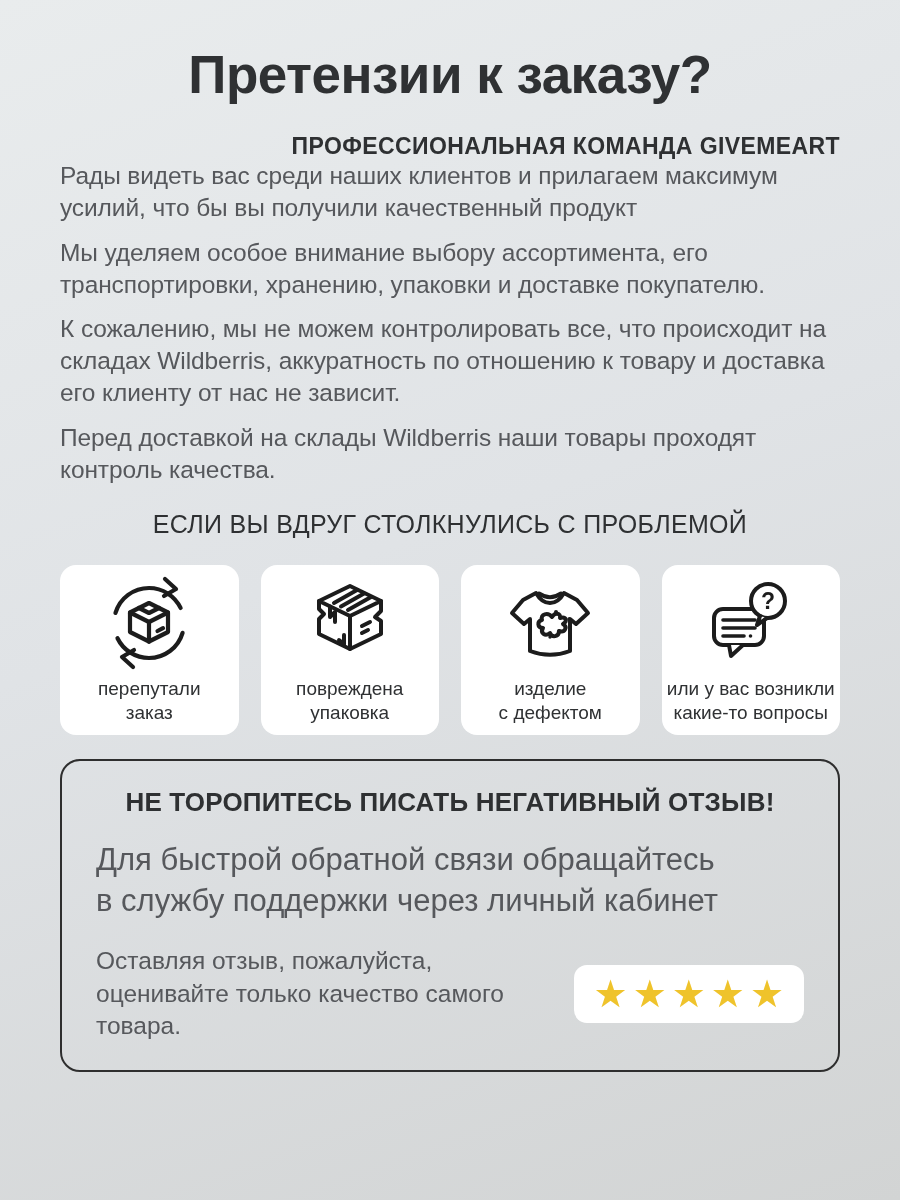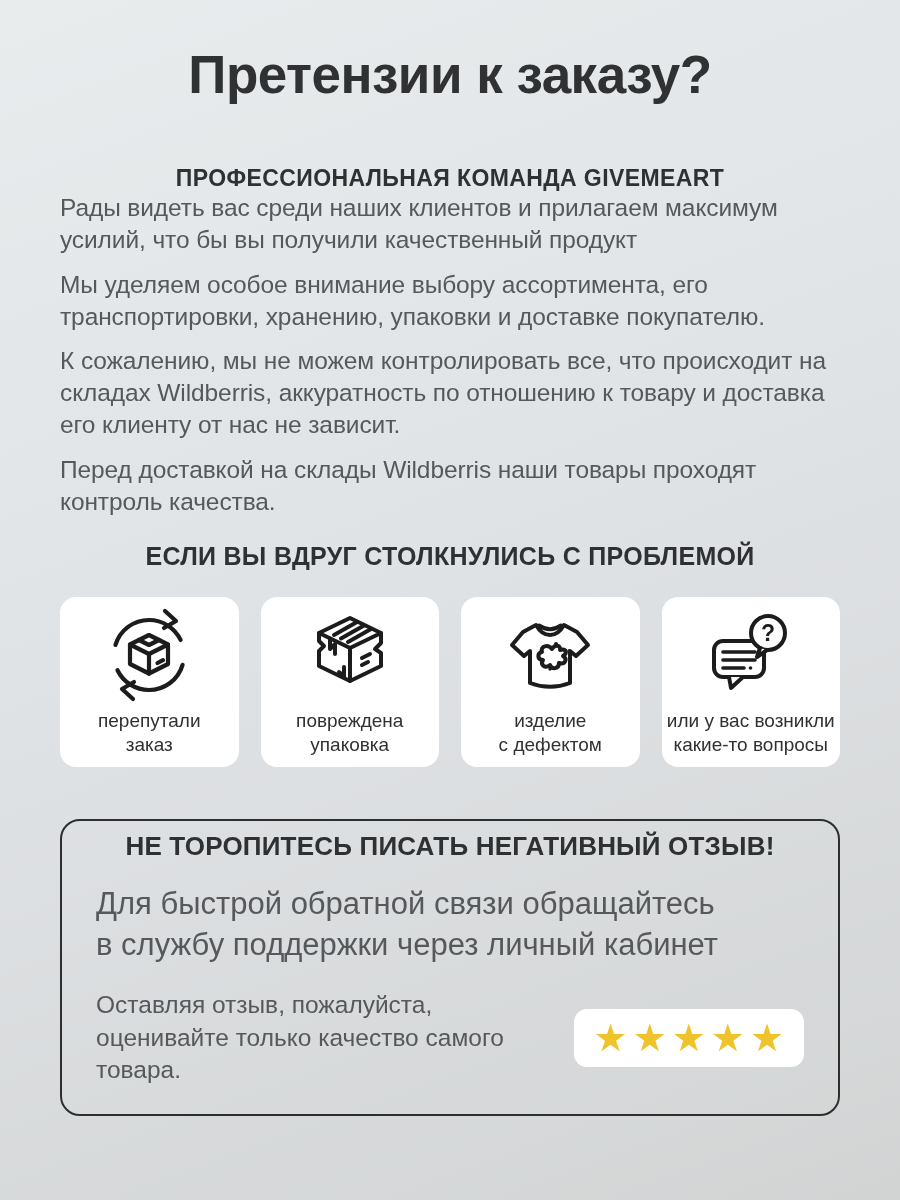--- a/index.html
+++ b/index.html
@@ -9,47 +9,47 @@
     font-family:"Liberation Sans",sans-serif;
     color:#2f3133;
     overflow:hidden;
   }
   .page{box-sizing:border-box;width:900px;height:948px;padding:44px 60px 0;}
   .title{
     margin:0;text-align:center;
     font-size:53px;font-weight:700;letter-spacing:-0.5px;color:#2f3133;
   }
   .subtitle{
-    margin:60px 0 0;text-align:center;
+    margin:28px 0 0;text-align:right;
     font-size:23px;font-weight:700;letter-spacing:0.4px;color:#2e3032;
   }
   .intro{}
   .intro p{
     margin:0 0 13px;font-size:24.5px;line-height:1.3;
     color:#56585c;letter-spacing:-0.1px;
   }
   .problems-header{
     margin:24px 0 0;text-align:center;
-    font-size:25px;font-weight:700;letter-spacing:0.3px;color:#2e3032;
+    font-size:25px;font-weight:400;letter-spacing:0.3px;color:#2e3032;
   }
   .cards{margin-top:26px;display:flex;gap:22px;}
   .card{
     flex:1;height:170px;background:#ffffff;border-radius:16px;
     display:flex;flex-direction:column;align-items:center;
     padding-top:8px;box-sizing:border-box;
   }
   .card .icon{width:100px;height:100px;flex:0 0 auto;}
   .card .icon svg{width:100%;height:100%;display:block;}
   .card-label{
     font-size:19px;line-height:1.3;color:#2f3133;
     text-align:center;white-space:pre-line;margin-top:4px;
   }
   .notice{
-    margin-top:52px;border:2px solid #2e2e2e;border-radius:20px;
-    padding:10px 34px 28px;box-sizing:border-box;
+    margin-top:24px;border:2px solid #2e2e2e;border-radius:20px;
+    padding:26px 34px 28px;box-sizing:border-box;
   }
   .notice-header{
     margin:0;text-align:center;
     font-size:26px;font-weight:700;color:#2e3032;letter-spacing:0.2px;
   }
   .notice-text{
     margin:22px 0 0;font-size:31px;line-height:1.32;color:#56585c;max-width:640px;
   }
   .steps{
     margin-top:24px;display:flex;gap:46px;

